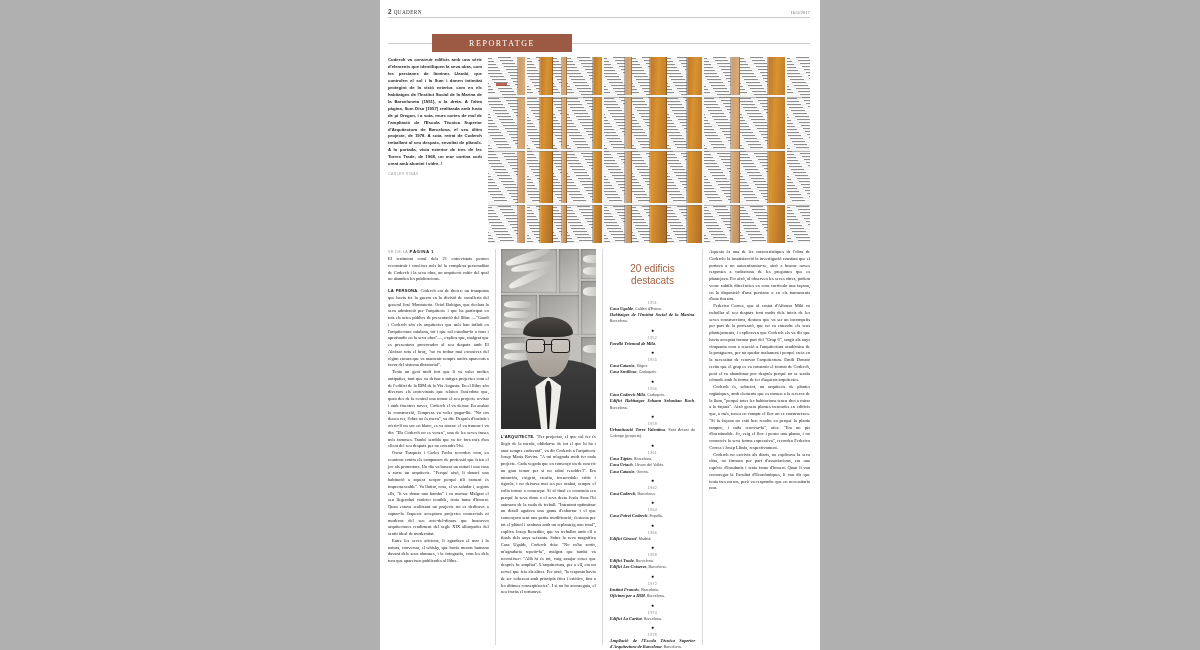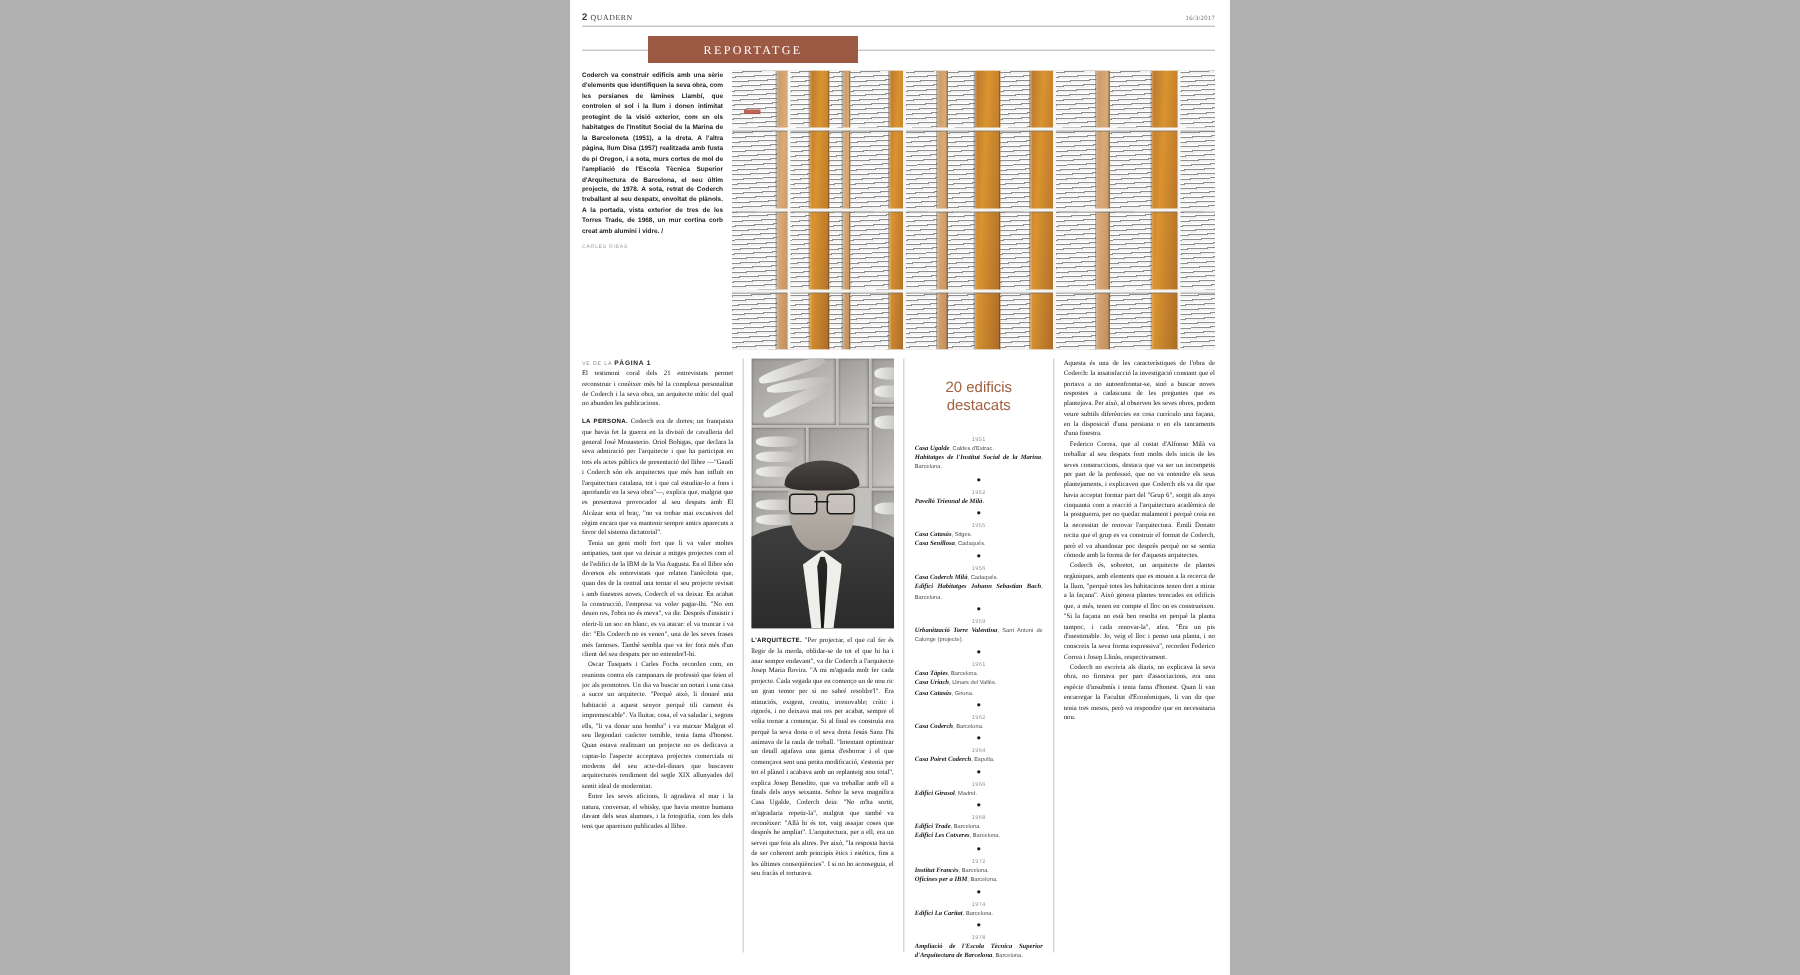--- a/index.html
+++ b/index.html
@@ -40,21 +40,21 @@
   .folio b { font-size: 6.4px; font-family: "Liberation Sans", sans-serif; }
   .issue-date {
     font-size: 4.4px;
     color: #6a6a6a;
     letter-spacing: 0.2px;
   }
   
   .banner-row {
     position: relative;
     height: 19px;
-    margin-top: 6px;
+    margin-top: 16px;
   }
   .banner-rule {
     position: absolute;
     left: 0; right: 0; top: 9px;
     border-top: 1px solid #c9c9c9;
   }
   .banner {
     position: absolute;
     left: 44px;
     top: 0;

